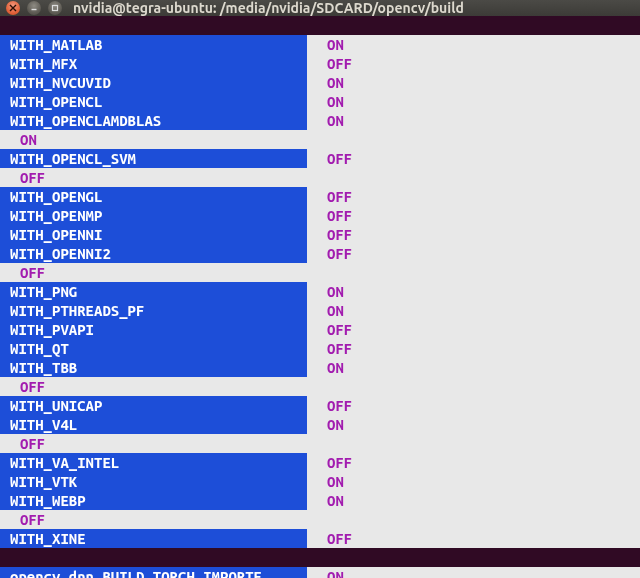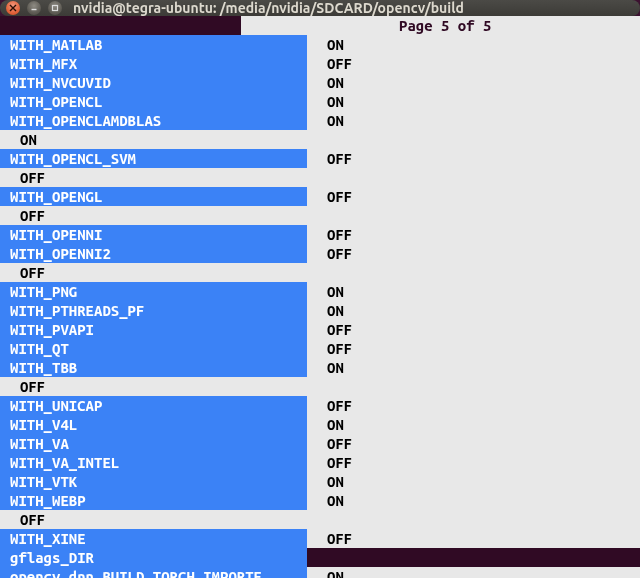--- a/index.html
+++ b/index.html
@@ -1,31 +1,31 @@
 <!DOCTYPE html>
 <html><head>
 <meta charset="utf-8">
 <style>
   * { margin: 0; padding: 0; box-sizing: border-box; }
   html, body { width: 640px; height: 578px; font-family: "Ubuntu Mono", "DejaVu Sans Mono", monospace; overflow: hidden; }
   .window { width: 640px; height: 578px; display: flex; flex-direction: column; background: #3c1230; }
-  .titlebar { height: 28px; background: linear-gradient(to bottom, #4b4a46, #3c3b37); display: flex; align-items: center; padding: 0 6px; gap: 7px; border-radius: 8px; }
+  .titlebar { height: 28px; background: linear-gradient(to bottom, #4b4a46, #3c3b37); display: flex; align-items: center; padding: 0 6px; gap: 7px; }
   .wb { width: 14px; height: 14px; border-radius: 50%; display: flex; align-items: center; justify-content: center; font-size: 10px; line-height: 1; color: #3a3a36; }
   .wb-close { background: radial-gradient(circle at 50% 35%, #f2997f, #e2633b 60%, #c24b22); }
   .wb-min, .wb-max { background: radial-gradient(circle at 50% 35%, #8f8c84, #5f5c55 60%, #4a4842); }
   .wb svg { width: 8px; height: 8px; display: block; }
   .title { color: #ddd9ce; font-size: 14px; font-weight: bold; margin-left: 4px; font-family: "Ubuntu", sans-serif; white-space: nowrap; }
   .term { flex: 1; background: #300a24; color: #e8e8e8; font-size: 15px; line-height: 19px; padding: 0; position: relative; }
   .pagebar { height: 19px; display: flex; }
   .pb-left { flex: 1; background: #300a24; }
   .pb-right { flex: 1; background: #e8e8e8; color: #300a24; text-align: left; padding-left: 158px; font-weight: bold; }
   .rows { }
   .row { height: 19px; display: flex; white-space: pre; }
-  .key { width: 307px; padding-left: 10px; background: #3b82f6; color: #fff; font-weight: bold; }
-  .val { flex: 1; background: #e8e8e8; color: #000000; font-weight: bold; padding-left: 20px; }
+  .key { width: 307px; padding-left: 10px; background: #1d4ed8; color: #fff; font-weight: bold; }
+  .val { flex: 1; background: #e8e8e8; color: #a21caf; font-weight: bold; padding-left: 20px; }
 </style>
 </head>
 <body>
 
 <div class="window">
   <div class="titlebar">
     <div class="wb wb-close">
       <svg viewBox="0 0 8 8">
           <path d="M1 1 L7 7 M7 1 L1 7" stroke="#2a0e05" stroke-width="1.4"></path>
         </svg>
@@ -39,47 +39,46 @@
       <svg viewBox="0 0 8 8">
           <rect x="1.5" y="1.5" width="5" height="5" fill="none" stroke="#ddd" stroke-width="1.2"></rect>
         </svg>
     </div>
     <div class="title">nvidia@tegra-ubuntu: /media/nvidia/SDCARD/opencv/build</div>
   </div>
 
   <div class="term">
     <div class="pagebar">
       <div class="pb-left"></div>
-      <div class="pb-right">Page 5 of 5</div>
     </div>
     <div class="rows" id="rows">
         <div class="row"><div class="key">WITH_MATLAB</div><div class="val">ON</div></div>
         <div class="row"><div class="key">WITH_MFX</div><div class="val">OFF</div></div>
         <div class="row"><div class="key">WITH_NVCUVID</div><div class="val">ON</div></div>
         <div class="row"><div class="key">WITH_OPENCL</div><div class="val">ON</div></div>
         <div class="row"><div class="key">WITH_OPENCLAMDBLAS</div><div class="val">ON</div></div>
         <div class="row"><div class="val">ON</div></div>
         <div class="row"><div class="key">WITH_OPENCL_SVM</div><div class="val">OFF</div></div>
         <div class="row"><div class="val">OFF</div></div>
         <div class="row"><div class="key">WITH_OPENGL</div><div class="val">OFF</div></div>
-        <div class="row"><div class="val">OFF</div></div>
+        <div class="row"><div class="key">WITH_OPENMP</div><div class="val">OFF</div></div>
         <div class="row"><div class="key">WITH_OPENNI</div><div class="val">OFF</div></div>
         <div class="row"><div class="key">WITH_OPENNI2</div><div class="val">OFF</div></div>
         <div class="row"><div class="val">OFF</div></div>
         <div class="row"><div class="key">WITH_PNG</div><div class="val">ON</div></div>
         <div class="row"><div class="key">WITH_PTHREADS_PF</div><div class="val">ON</div></div>
         <div class="row"><div class="key">WITH_PVAPI</div><div class="val">OFF</div></div>
         <div class="row"><div class="key">WITH_QT</div><div class="val">OFF</div></div>
         <div class="row"><div class="key">WITH_TBB</div><div class="val">ON</div></div>
         <div class="row"><div class="val">OFF</div></div>
         <div class="row"><div class="key">WITH_UNICAP</div><div class="val">OFF</div></div>
         <div class="row"><div class="key">WITH_V4L</div><div class="val">ON</div></div>
-        <div class="row"><div class="key">WITH_VA</div><div class="val">OFF</div></div>
+        <div class="row"><div class="val">OFF</div></div>
         <div class="row"><div class="key">WITH_VA_INTEL</div><div class="val">OFF</div></div>
         <div class="row"><div class="key">WITH_VTK</div><div class="val">ON</div></div>
         <div class="row"><div class="key">WITH_WEBP</div><div class="val">ON</div></div>
         <div class="row"><div class="val">OFF</div></div>
         <div class="row"><div class="key">WITH_XINE</div><div class="val">OFF</div></div>
-        <div class="row"><div class="key">gflags_DIR</div></div>
+        <div class="row"></div>
         <div class="row"><div class="key">opencv_dnn_BUILD_TORCH_IMPORTE</div><div class="val">ON</div></div>
       </div>
   </div>
 </div>
 
 </body></html>

